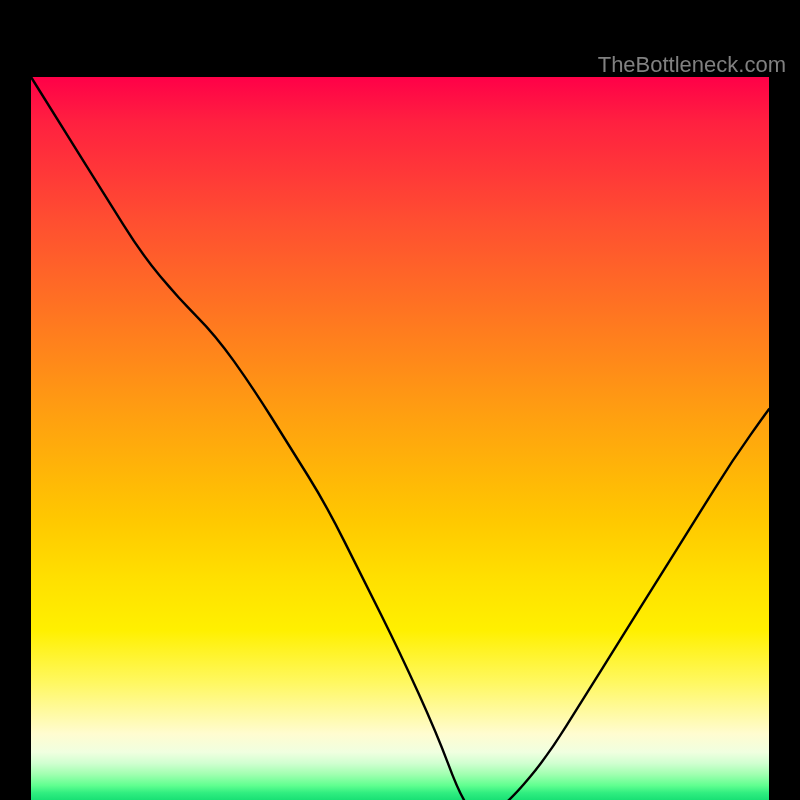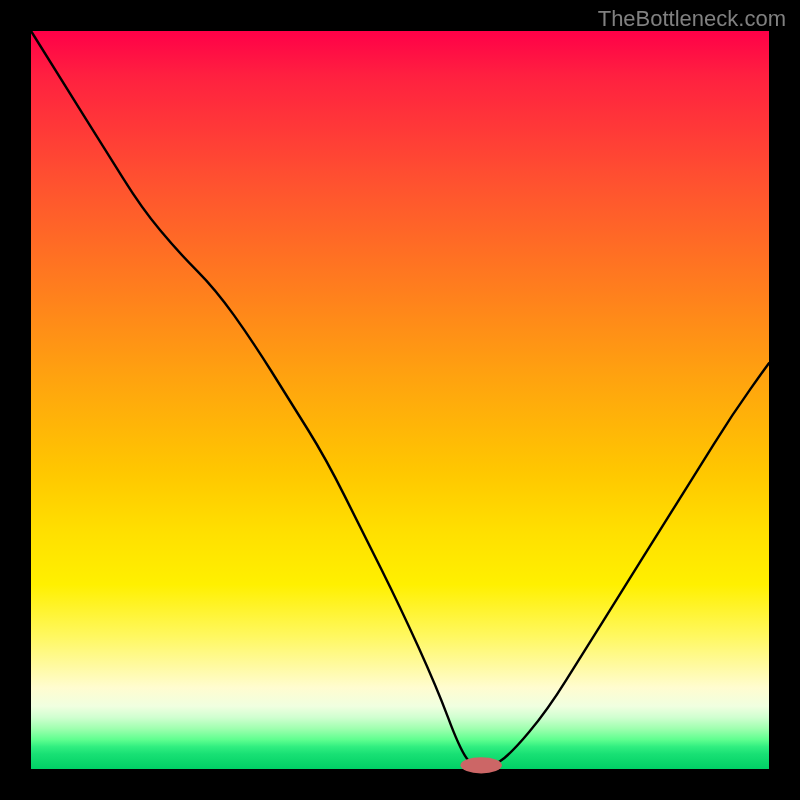--- a/index.html
+++ b/index.html
@@ -7,20 +7,21 @@
     padding: 0;
     width: 800px;
     height: 800px;
     background: #000;
     overflow: hidden;
   }
   .frame {
     position: relative;
     width: 800px;
     height: 572px;
+    margin-top: 46px;
   }
   .plot-area {
     position: absolute;
     left: 31px;
     top: 31px;
     width: 738px;
     height: 738px;
     background: linear-gradient(to bottom,
       #ff0048 0%,
       #ff2040 6%,

